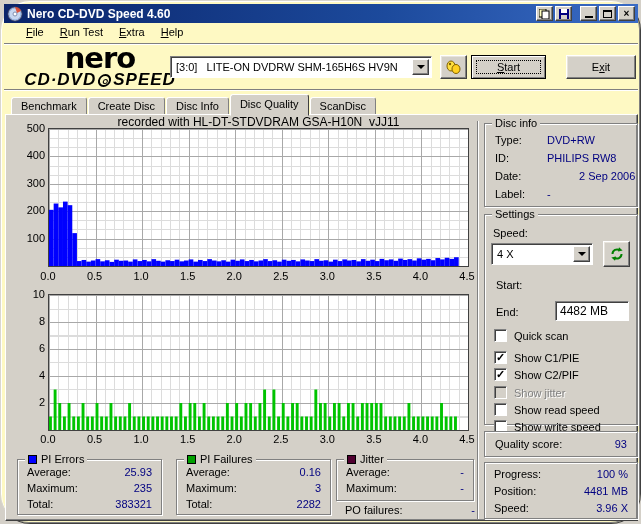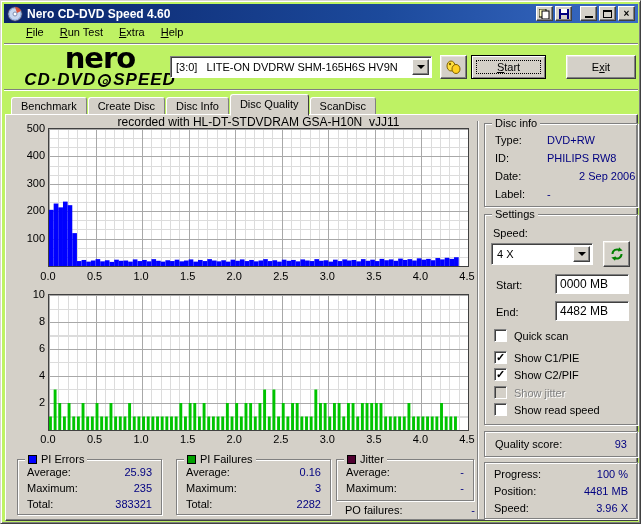--- a/index.html
+++ b/index.html
@@ -1,21 +1,21 @@
 <!DOCTYPE html>
 <html><head>
 <meta charset="utf-8">
 <style>
   * { box-sizing: border-box; margin: 0; padding: 0; }
   html,body { width:641px; height:524px; }
   body { font-family:"Liberation Sans",sans-serif; font-size:11px; color:#000; background:#d4d0c8; overflow:hidden; }
-  .win { position:relative; width:641px; height:524px; background:#bef264;
+  .win { position:relative; width:641px; height:524px; background:#fef9c3;
          border-top:1px solid #d9d6ce; border-left:1px solid #d9d6ce;
          border-right:1px solid #404040; border-bottom:1px solid #404040;
-         box-shadow: inset 1px 1px 0 #ffffff, inset -1px -1px 0 #808080; }
+         box-shadow: inset 1px 1px 0 #ffffff, inset -1px -1px 0 #808080; border-radius: 30px; }
   .abs { position:absolute; }
 
   
   .titlebar { left:3px; top:3px; width:634px; height:19px;
               background:linear-gradient(90deg,#0a246a 0%,#1c4a9c 60%,#3a6bc5 100%);
               display:flex; align-items:center; padding:0 3px; color:#fff; }
   .tb-title { flex:1; font-size:12px; font-weight:bold; margin-left:4px;
               white-space:nowrap; overflow:hidden; }
   .tbtn { width:17px; height:15px; background:#d4d0c8; border:1px solid;
           border-color:#fff #404040 #404040 #fff; box-shadow:inset -1px -1px 0 #808080;
@@ -441,21 +441,20 @@
     </div>
     <div class="btn" style="position:absolute; left:118px; top:26px; width:27px; height:26px;">
       <svg width="16" height="16">
         <path d="M3.5 8a4.5 4.5 0 0 1 7.2-3.6" fill="none" stroke="#008000" stroke-width="2"></path>
         <path d="M10 1.2l3.6 3.2-4.6 1.2z" fill="#008000"></path>
         <path d="M12.5 8a4.5 4.5 0 0 1-7.2 3.6" fill="none" stroke="#008000" stroke-width="2"></path>
         <path d="M6 14.8l-3.6-3.2 4.6-1.2z" fill="#008000"></path>
       </svg>
     </div>
     <span class="abs" style="left:11px; top:64px;">Start:</span>
-    <input class="field" style="left: 70px; top: 59px; width: 74px; height: 20px;" value="0000 MB">
     <span class="abs" style="left:11px; top:91px;">End:</span>
     <input class="field" style="left: 70px; top: 86px; width: 74px; height: 20px;" value="4482 MB">
     <div class="cbrow" style="left:9px; top:114px;">
       <span class="cb"></span>
         <span class="cb-lbl">Quick scan</span>
     </div>
     <div class="cbrow" style="left:9px; top:136px;">
       <span class="cb">✓</span>
         <span class="cb-lbl">Show C1/PIE</span>
     </div>
@@ -464,20 +463,24 @@
         <span class="cb-lbl">Show C2/PIF</span>
     </div>
     <div class="cbrow disabled" style="left:9px; top:171px;">
       <span class="cb"></span>
         <span class="cb-lbl">Show jitter</span>
     </div>
     <div class="cbrow" style="left:9px; top:188px;">
       <span class="cb"></span>
         <span class="cb-lbl">Show read speed</span>
     </div>
+    <div class="cbrow" style="left:9px; top:195px; top:205px;">
+      <span class="cb"></span>
+        <span class="cb-lbl">Show write speed</span>
+    </div>
   </div>
 
   <div class="gbox" style="left:483px; top:430px; width:154px; height:26px;">
     <span class="abs" style="left:10px; top:6px;">Quality score:</span>
     <span class="abs navy" style="right:10px; top:6px;">93</span>
   </div>
 
   <div class="gbox" style="left:483px; top:461px; width:154px; height:57px;">
     <span class="kv" style="top:5px;">
         <span>Progress:</span>

